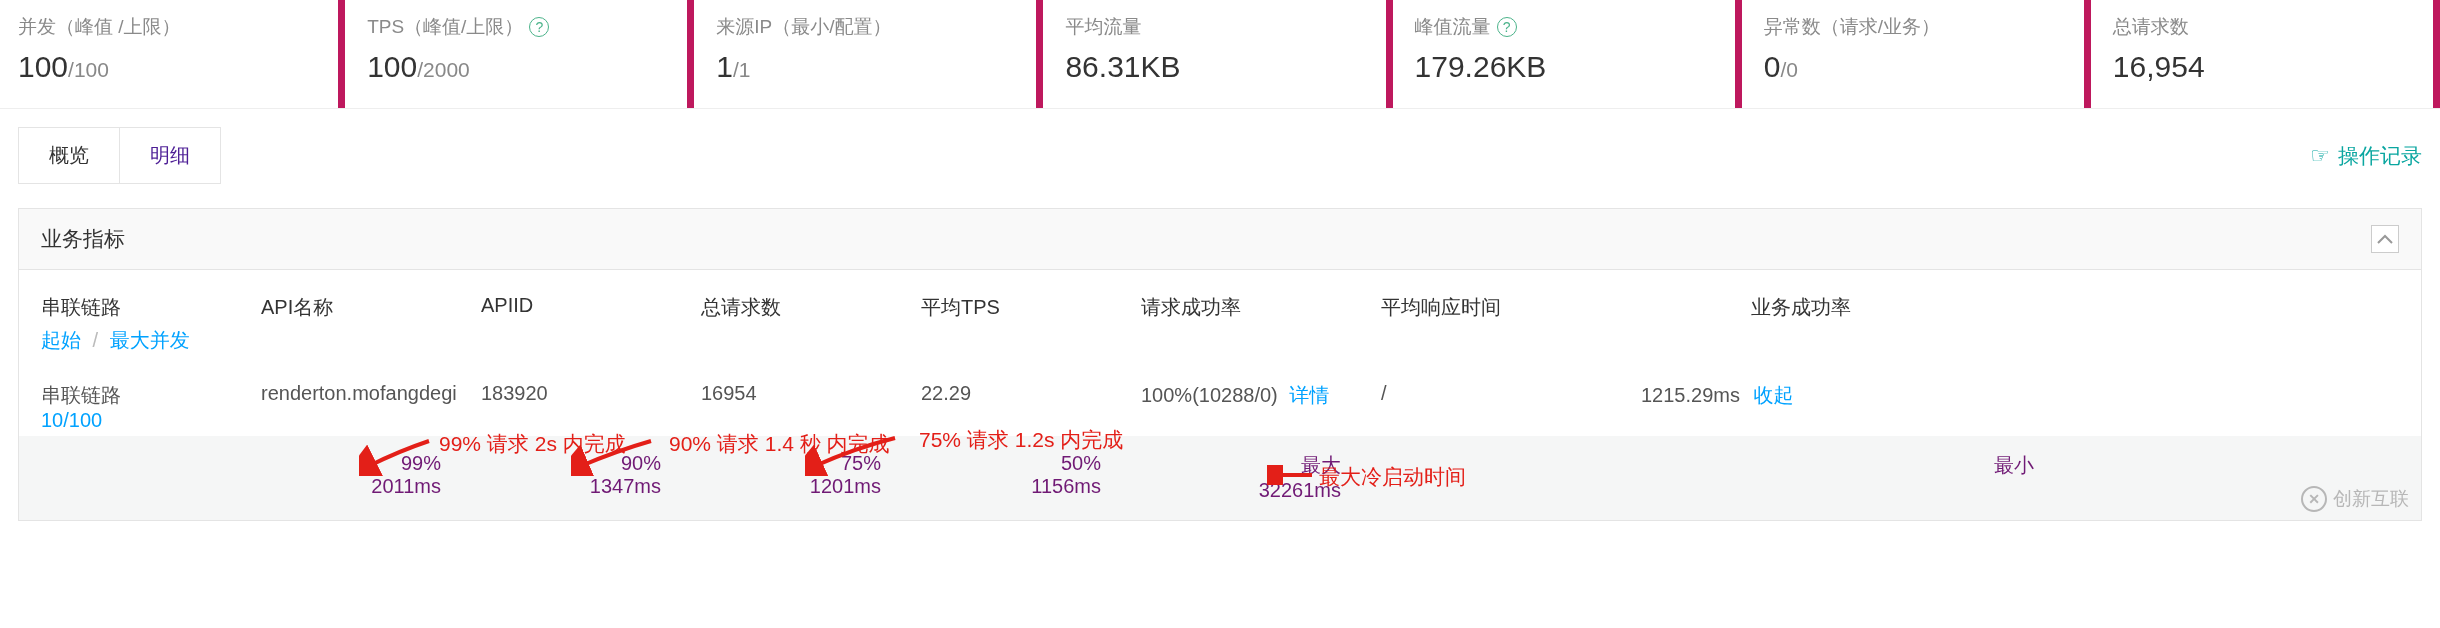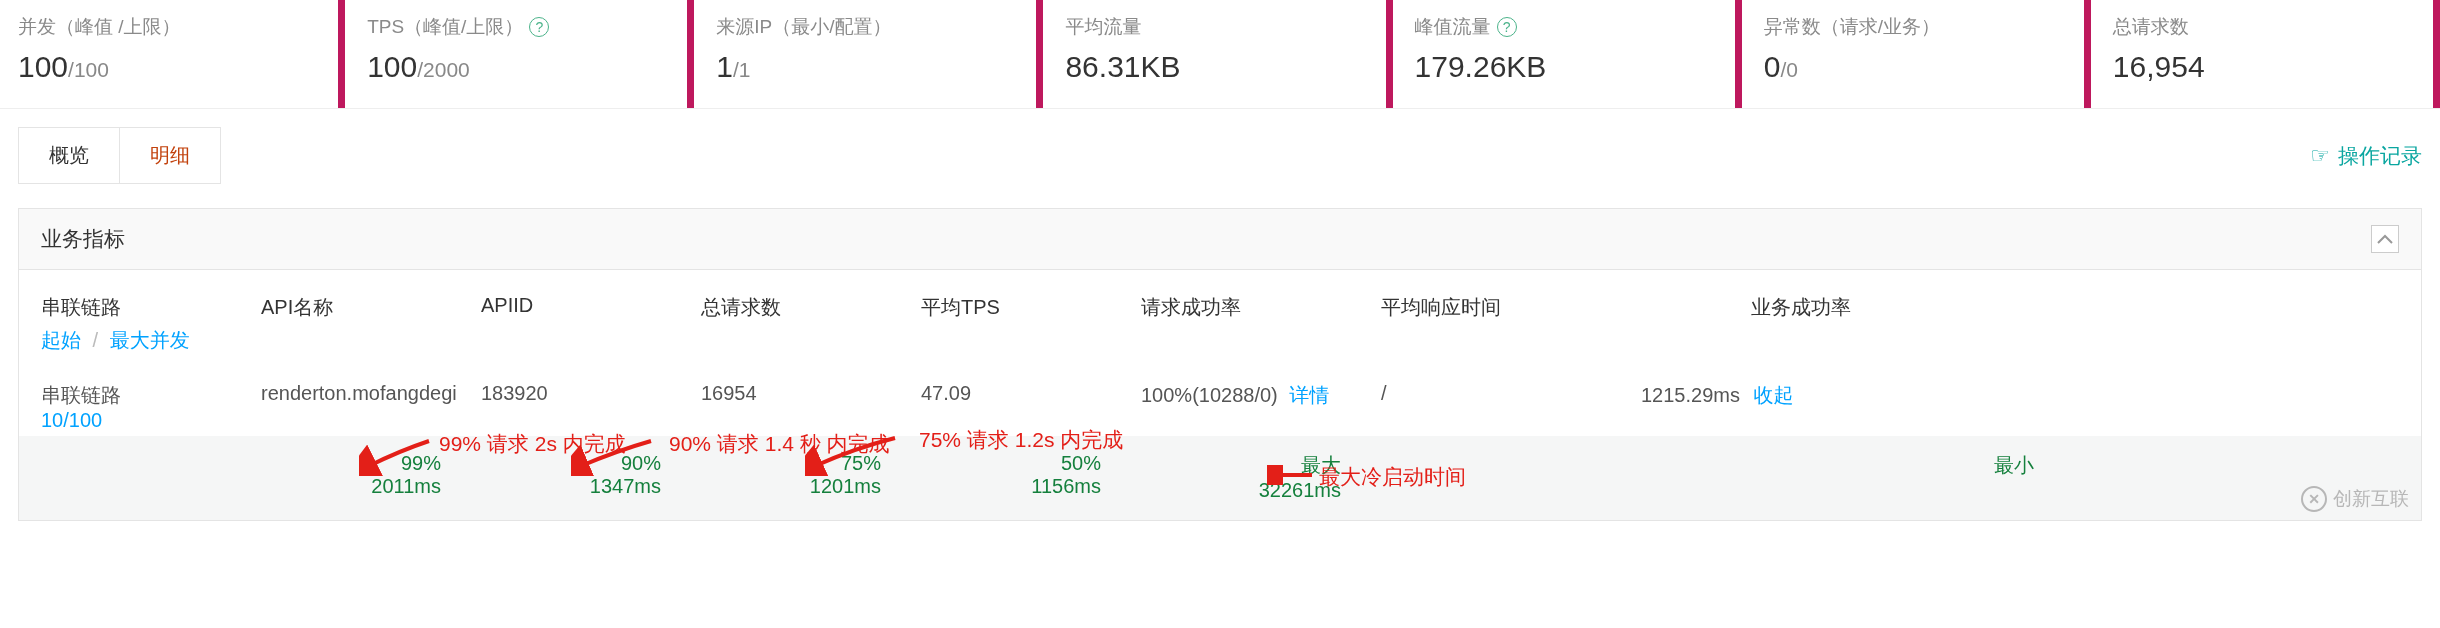--- a/index.html
+++ b/index.html
@@ -7,39 +7,39 @@
   .top-metrics { display: flex; border-bottom: 1px solid #eee; background: #fff; }
   .metric { padding: 14px 22px 24px 22px; border-right: 7px solid #be185d; flex: 1 1 0; }
   .metric:first-child { padding-left: 18px; }
   .metric-label { color: #8a8a8a; font-size: 19px; margin-bottom: 10px; display: flex; align-items: center; gap: 6px; }
   .metric-value { font-size: 30px; color: #333; font-weight: 400; }
   .metric-value .denom { font-size: 21px; color: #888; }
   .help-icon { display: inline-flex; width: 20px; height: 20px; border: 1px solid #4bb38a; color: #4bb38a; border-radius: 50%; font-size: 14px; align-items: center; justify-content: center; line-height: 1; }
 
   .tabs-row { display: flex; align-items: center; padding: 0 18px; margin-top: 18px; }
   .tabs { display: flex; border: 1px solid #e4e4e4; }
-  .tab { padding: 14px 30px; font-size: 20px; color: #c2410c; border-right: 1px solid #e4e4e4; cursor: pointer; background: #fff; }
+  .tab { padding: 14px 30px; font-size: 20px; color: #4c1d95; border-right: 1px solid #e4e4e4; cursor: pointer; background: #fff; }
   .tab:last-child { border-right: none; }
   .tab.active { color: #333; }
   .spacer { flex: 1; }
   .op-log { color: #0aa6a0; display: flex; align-items: center; gap: 8px; font-size: 21px; cursor: pointer; }
   .op-log .hand { font-size: 22px; }
 
   .panel { margin: 24px 18px 0 18px; border: 1px solid #e4e4e4; position: relative; }
   .panel-header { display: flex; align-items: center; justify-content: space-between; background: #f9f9f9; border-bottom: 1px solid #e4e4e4; padding: 16px 22px; }
   .panel-title { font-size: 21px; color: #333; font-weight: 500; }
   .chevron { width: 28px; height: 28px; border: 1px solid #ccc; display: flex; align-items: center; justify-content: center; color: #888; cursor: pointer; background: #fff; }
 
   .table { width: 100%; position: relative; }
   .thead, .trow, .trow2 { display: grid; grid-template-columns: 220px 220px 220px 220px 220px 240px 260px 110px 1fr; align-items: flex-start; }
   .thead { padding: 24px 22px 24px 22px; color: #333; font-size: 20px; }
   .thead .col-link-sub { color: #01a2ff; font-size: 20px; margin-top: 6px; }
   .thead .col-link-sub .sep { color: #bbb; margin: 0 6px; }
   .trow { padding: 4px 22px 4px 22px; font-size: 20px; color: #555; }
-  .trow2 { background: #f5f6f6; padding: 16px 22px 18px 22px; font-size: 20px; color: #15803d; }
+  .trow2 { background: #f5f6f6; padding: 16px 22px 18px 22px; font-size: 20px; color: #701a75; }
   .cell { padding-right: 12px; }
   .cell.r { text-align: right; padding-right: 40px; }
   .cell.c { text-align: center; }
   .link-primary { color: #01a2ff; cursor: pointer; }
   .detail-link { color: #01a2ff; margin-left: 6px; cursor: pointer; }
   .collapse-link { color: #01a2ff; margin-left: 8px; cursor: pointer; }
 
   .annot { position: absolute; color: #e31f18; font-size: 21px; font-weight: 500; pointer-events: none; }
   .arrow-svg { position: absolute; pointer-events: none; }
 
@@ -139,21 +139,21 @@
     </div>
 
     <div class="trow">
       <div class="cell" style="grid-row: span 2;">
         <div>串联链路</div>
         <div class="link-primary">10/100</div>
       </div>
       <div class="cell">renderton.mofangdegi</div>
       <div class="cell">183920</div>
       <div class="cell">16954</div>
-      <div class="cell">47.09</div>
+      <div class="cell">22.29</div>
       <div class="cell">
         <span>100%</span><span>(10288/0)</span>
         <span class="detail-link">详情</span>
       </div>
       <div class="cell">/</div>
       <div class="cell" style="grid-column: span 2;">
         <span>1215.29ms</span>
         <span class="collapse-link">收起</span>
       </div>
     </div>

